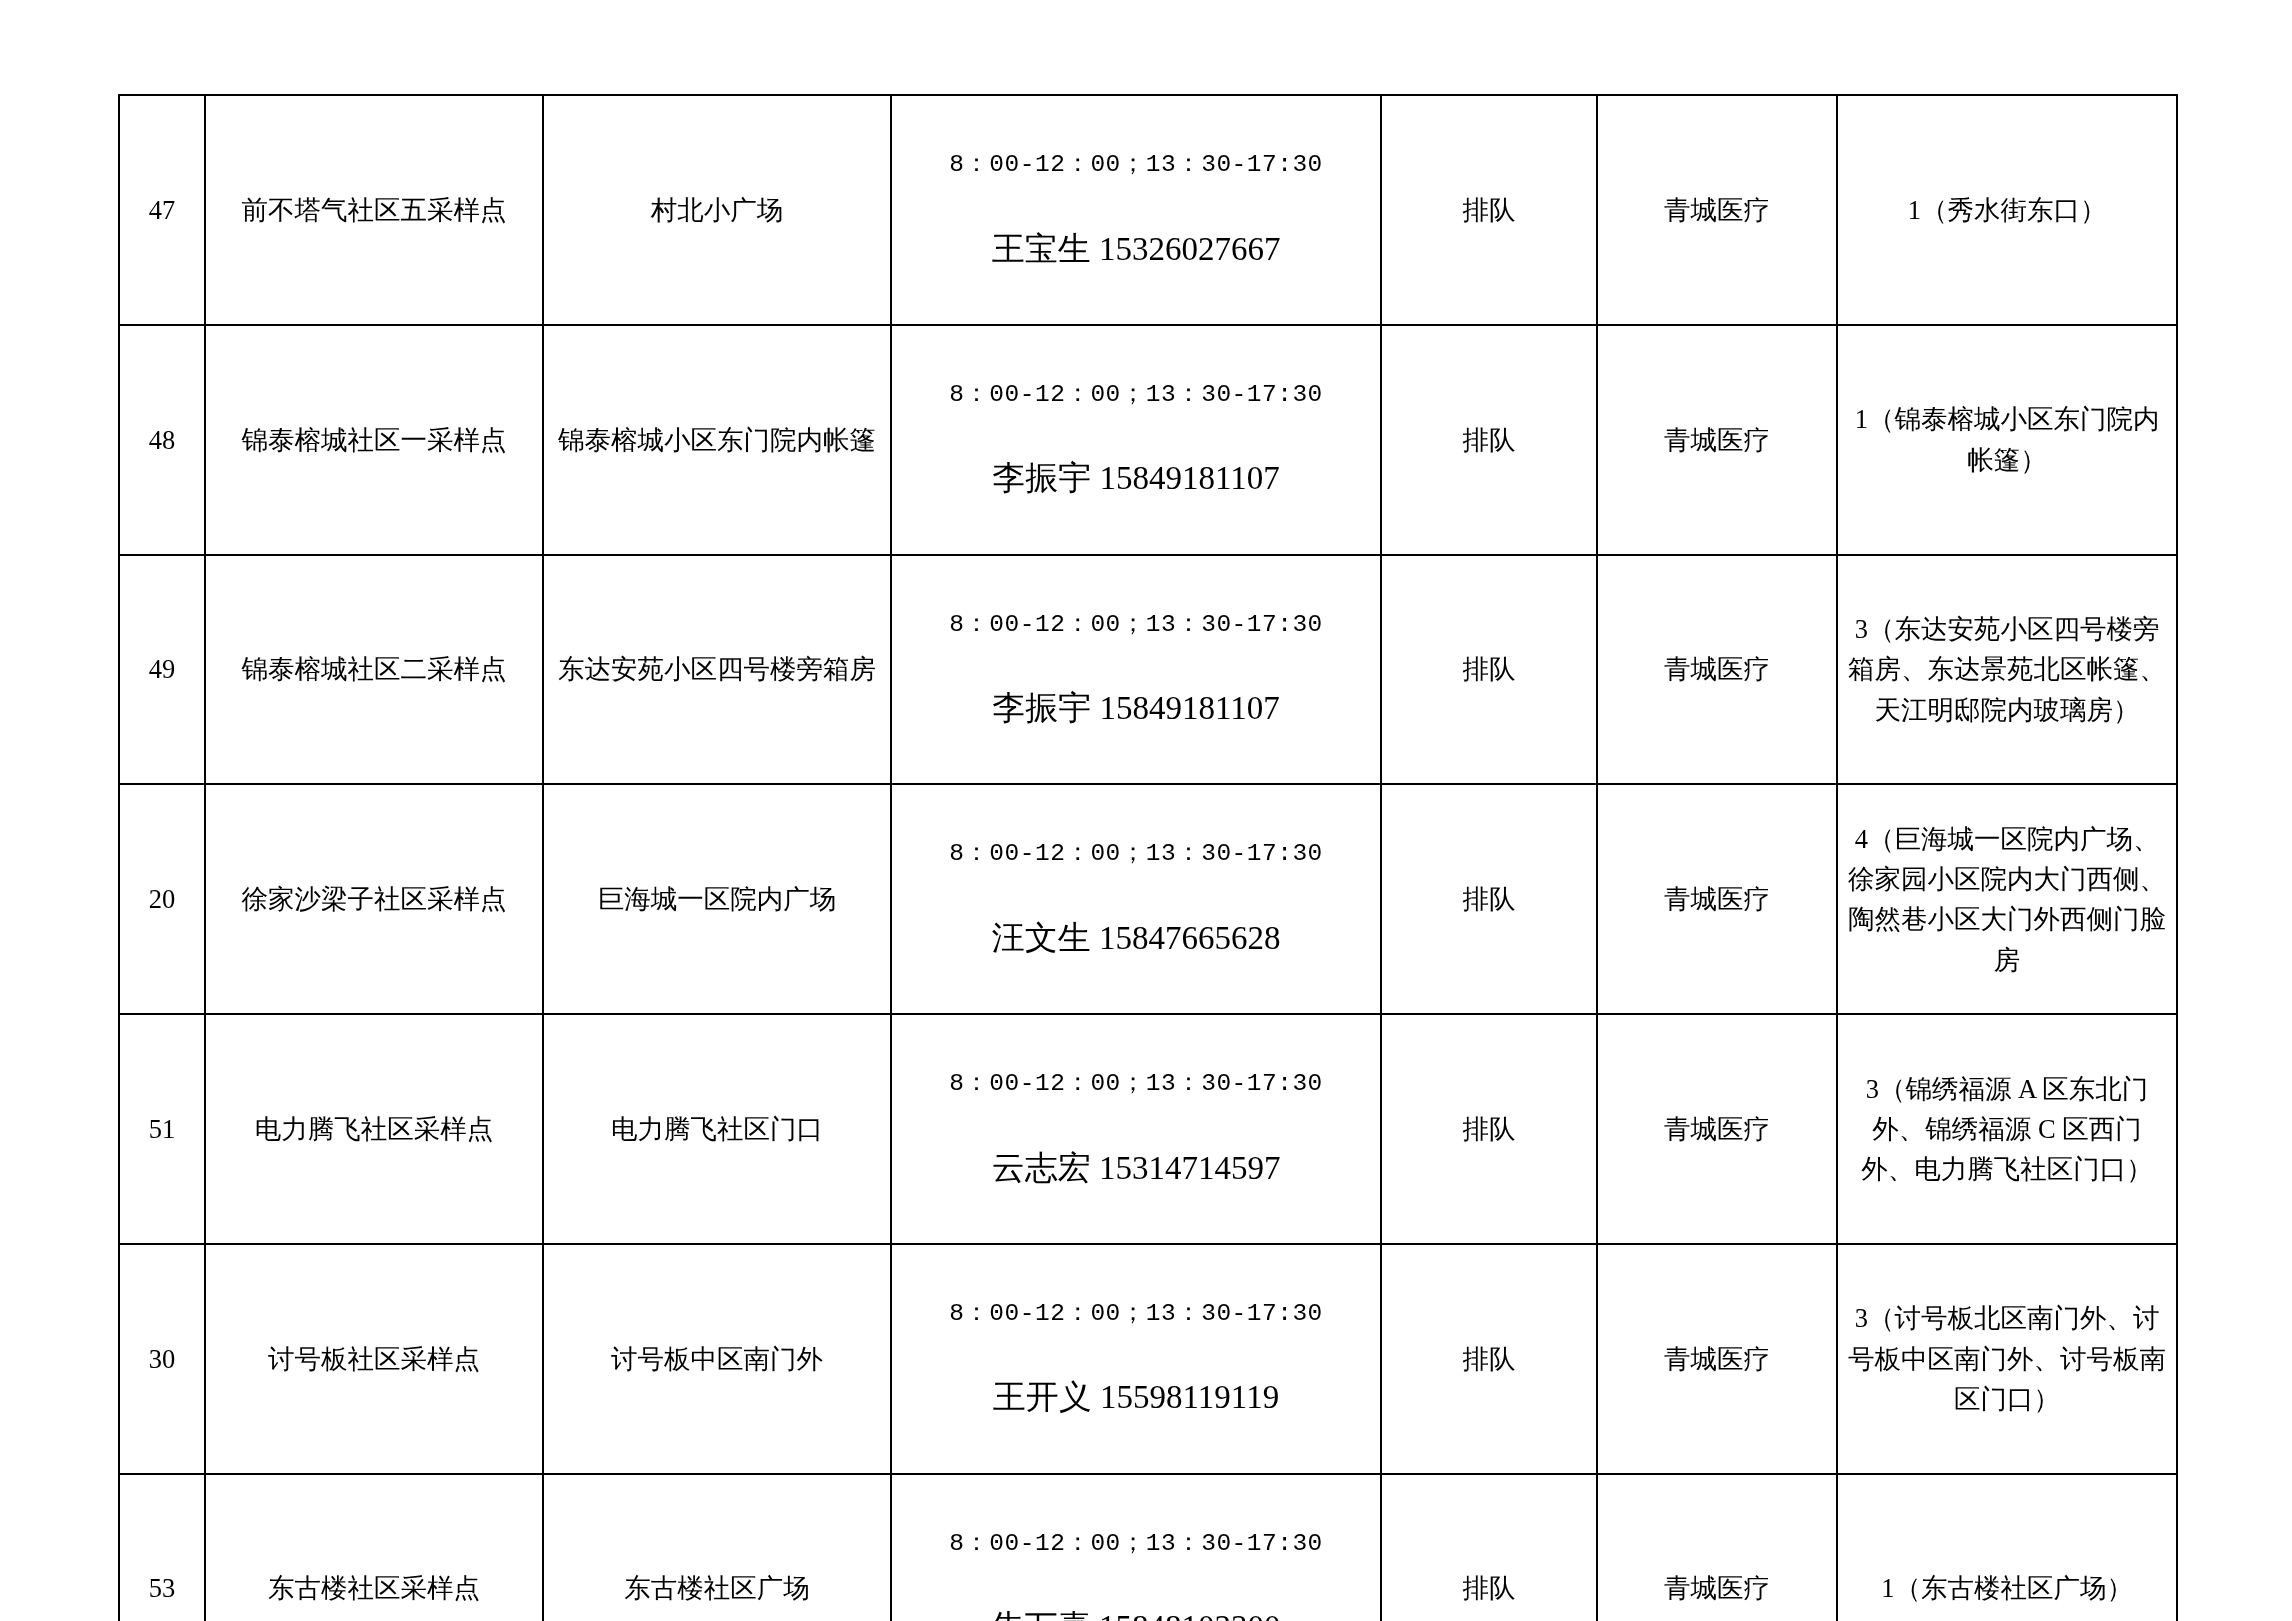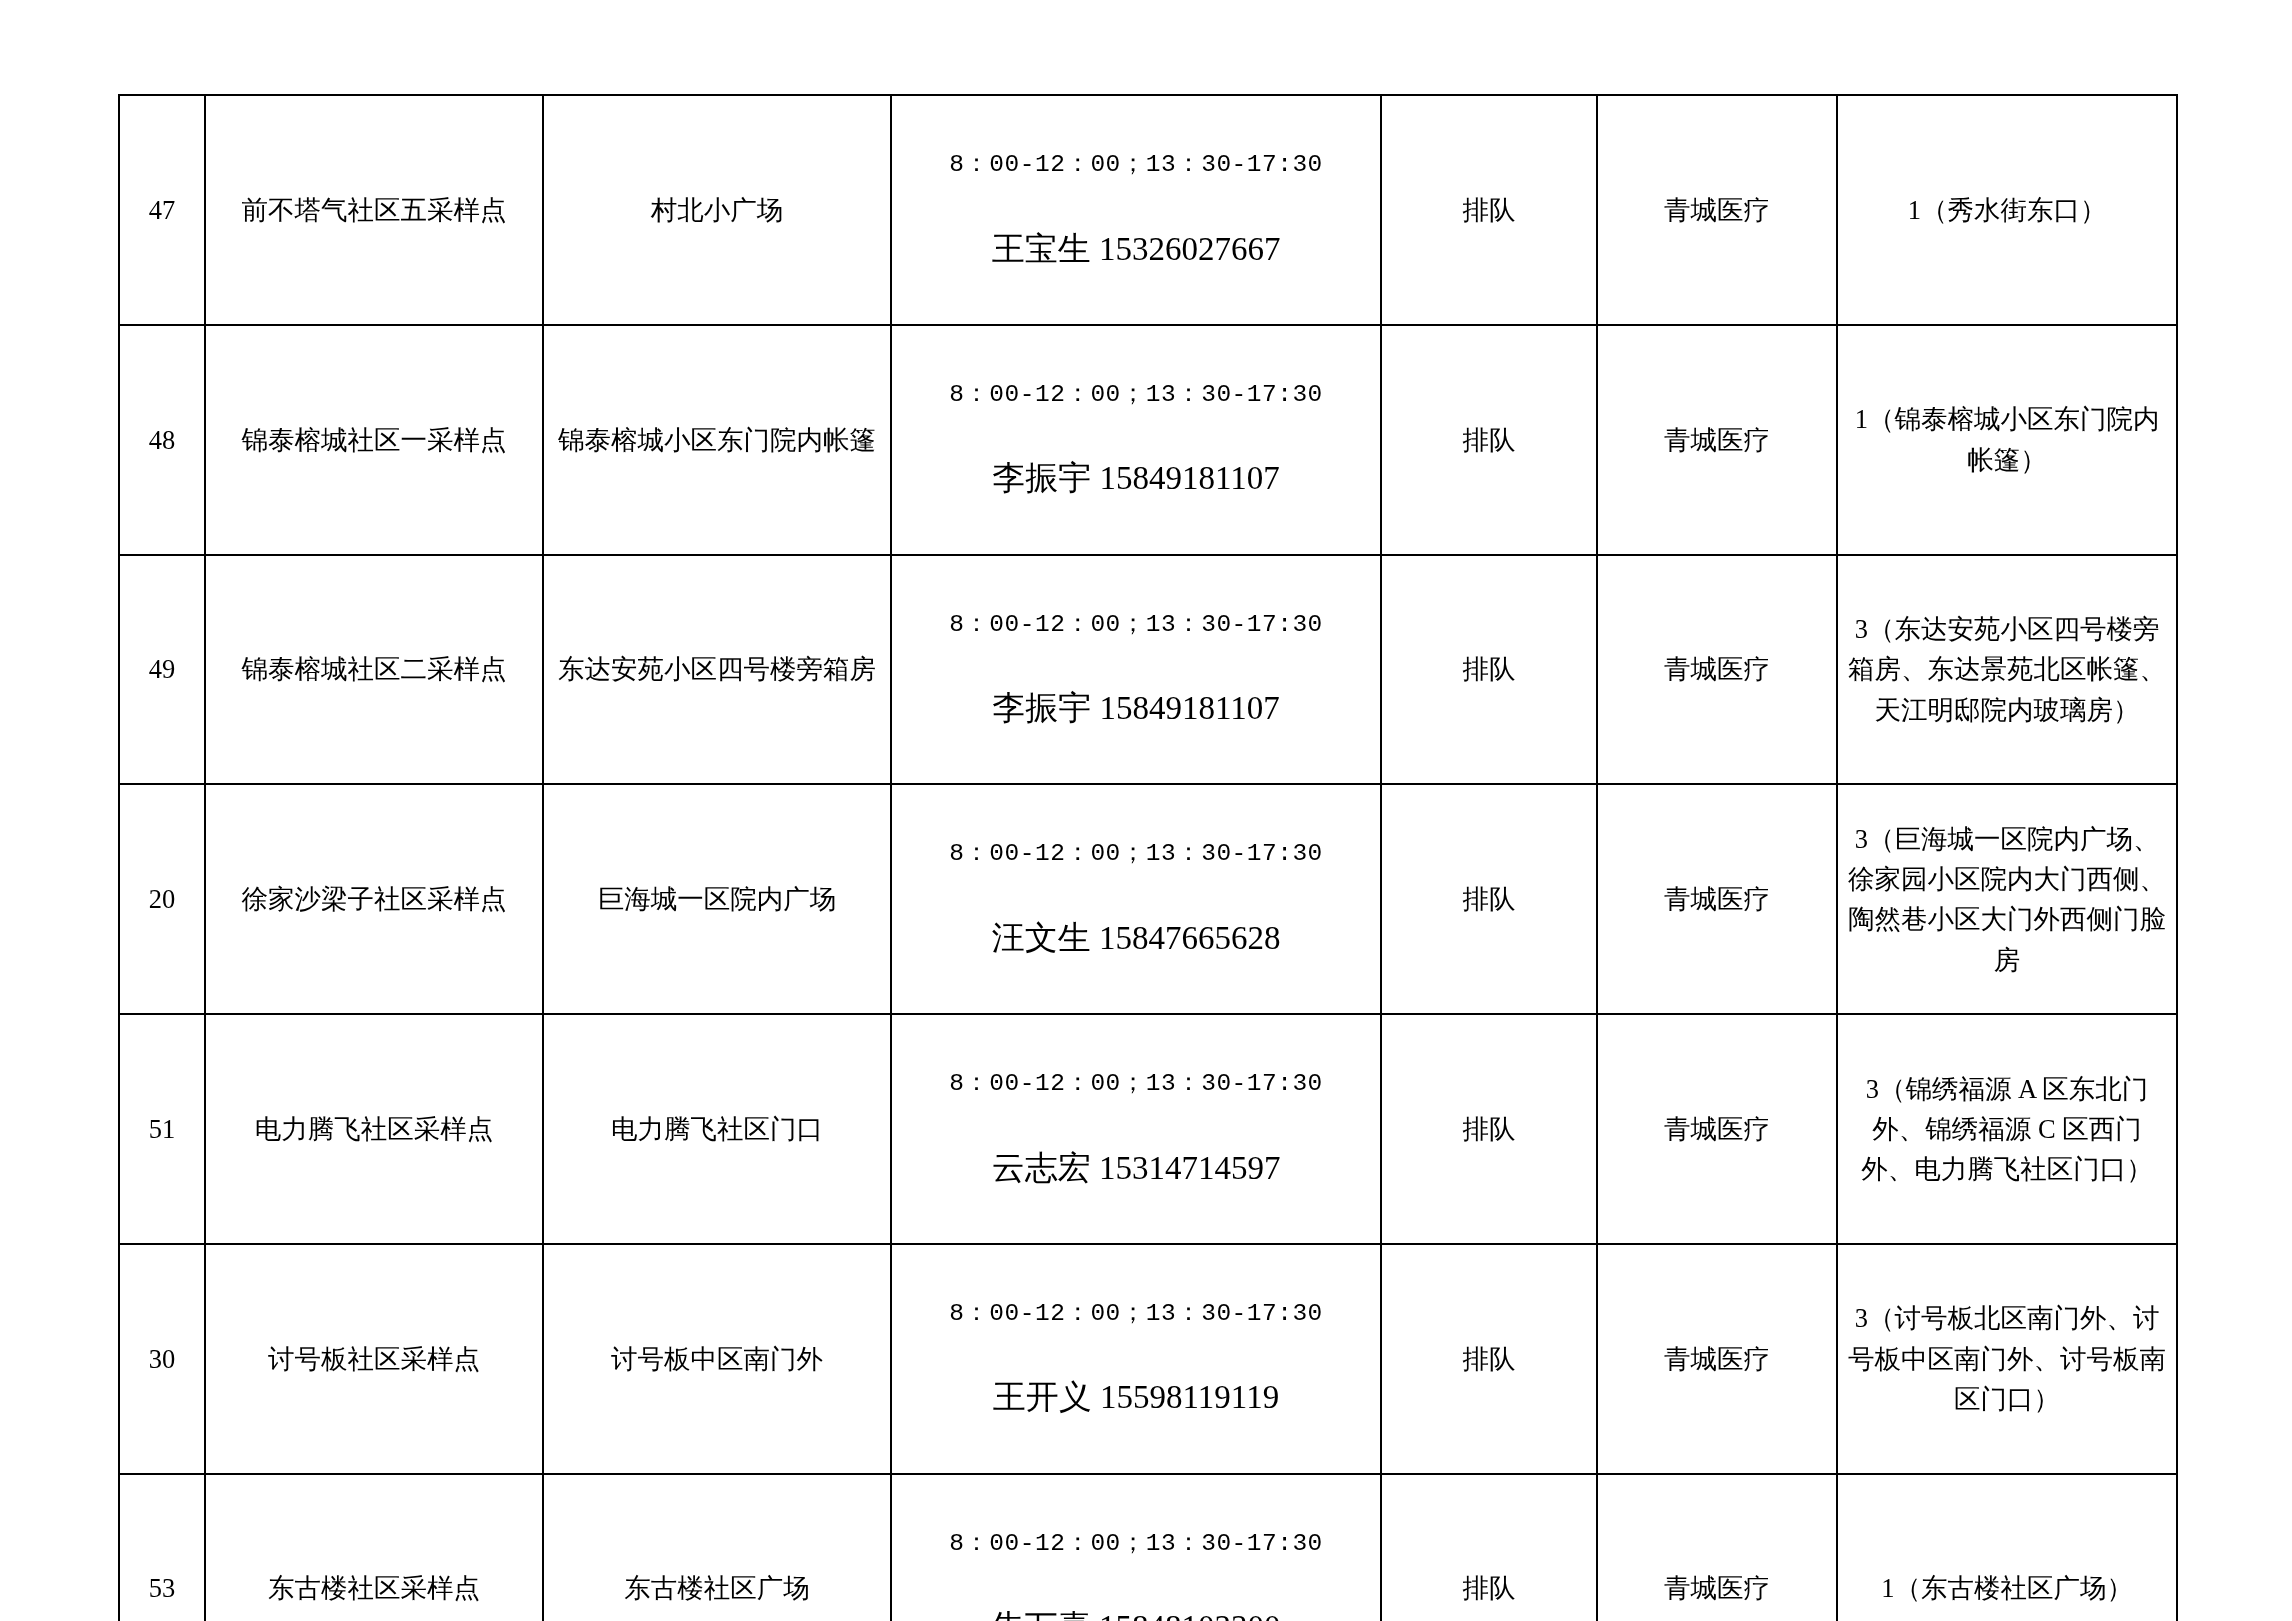--- a/index.html
+++ b/index.html
@@ -130,21 +130,21 @@
       <tr>
         <td class="idx">20</td>
         <td class="wrapcell">徐家沙梁子社区采样点</td>
         <td class="wrapcell">巨海城一区院内广场</td>
         <td class="time">
           <span class="line1">8：00-12：00；13：30-17:30</span>
           <span class="line2">汪文生 15847665628</span>
         </td>
         <td>排队</td>
         <td>青城医疗</td>
-        <td class="remark">3（巨海城一区院内广场、徐家园小区院内大门西侧、陶然巷小区大门外西侧门脸房</td>
+        <td class="remark">4（巨海城一区院内广场、徐家园小区院内大门西侧、陶然巷小区大门外西侧门脸房</td>
       </tr>
 
       <tr>
         <td class="idx">51</td>
         <td class="wrapcell">电力腾飞社区采样点</td>
         <td class="wrapcell">电力腾飞社区门口</td>
         <td class="time">
           <span class="line1">8：00-12：00；13：30-17:30</span>
           <span class="line2">云志宏 15314714597</span>
         </td>

